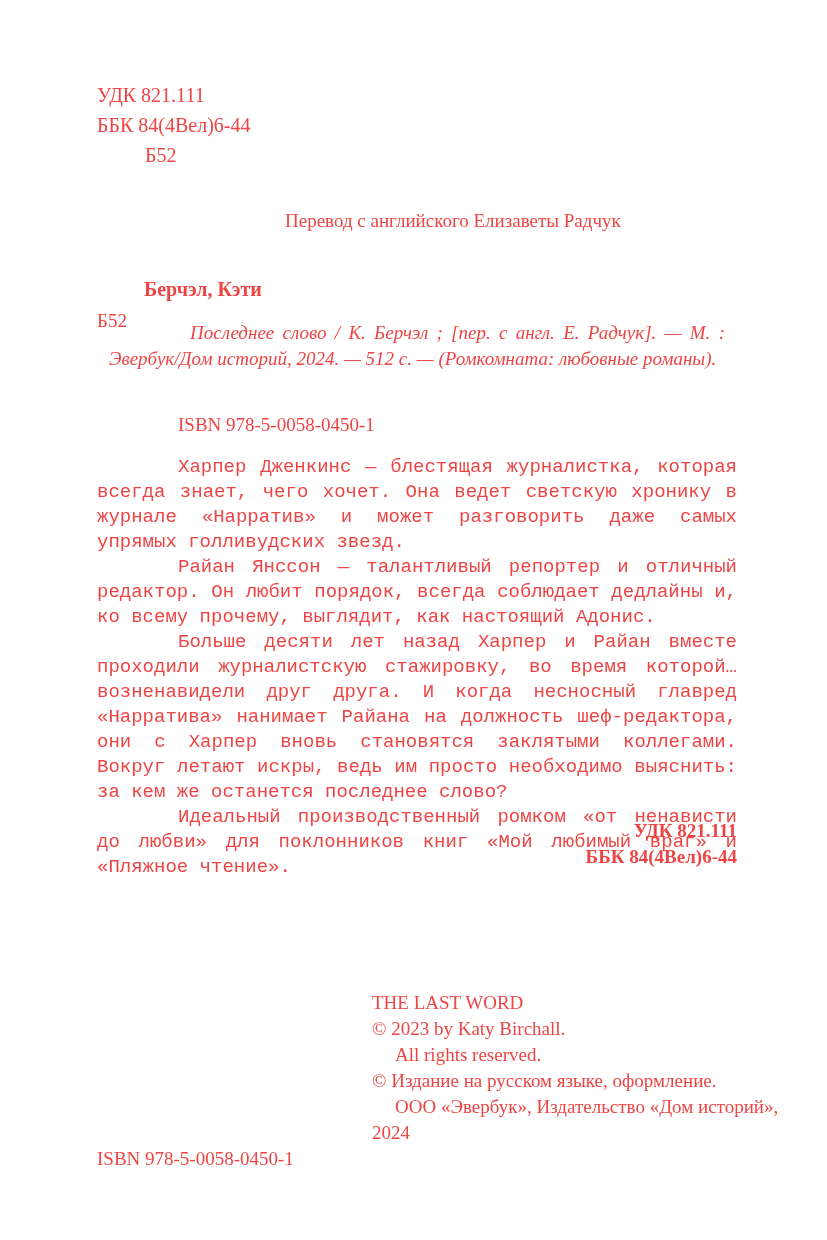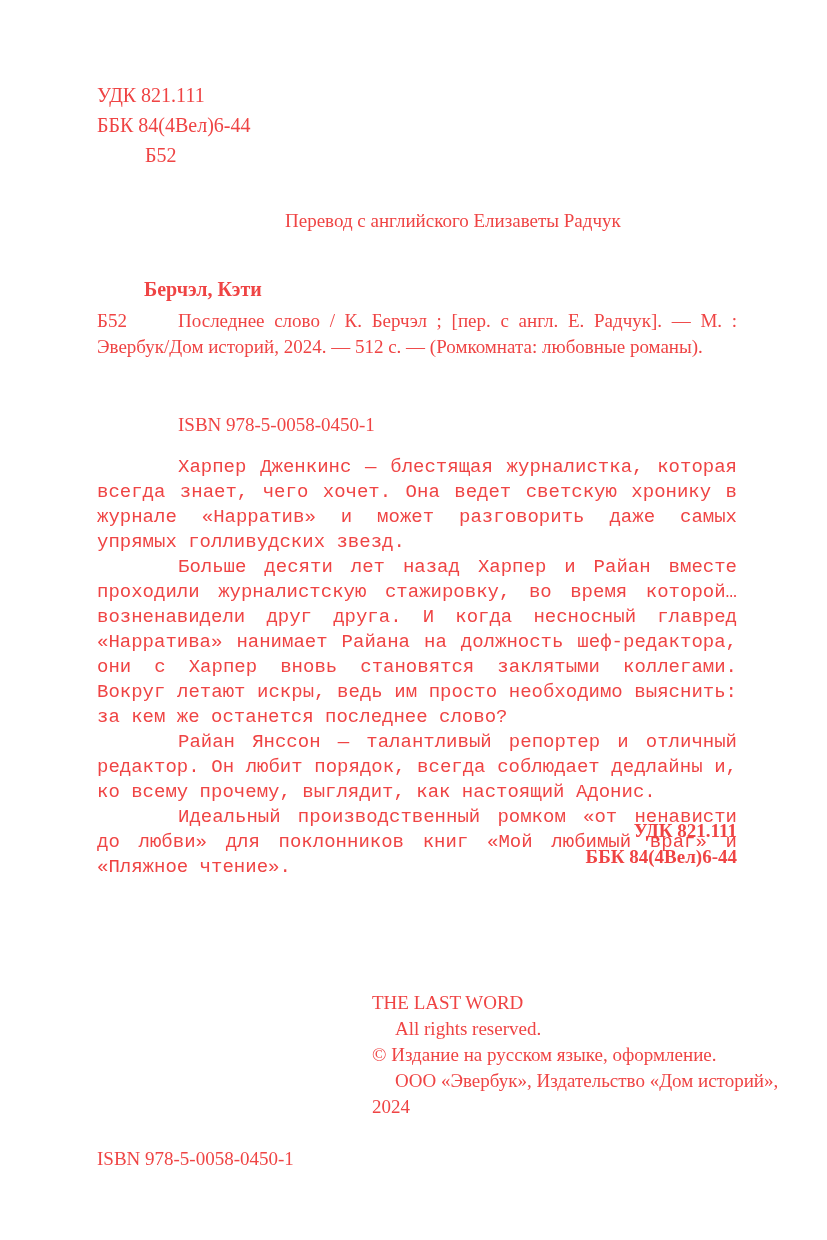--- a/index.html
+++ b/index.html
@@ -45,25 +45,26 @@
       top: 308px;
       width: 640px;
     }
     .bib-code {
       position: absolute;
       left: 0;
       top: 0;
       line-height: 26px;
     }
     .bib-desc {
-      margin: 0;
+      margin: 12px;
       text-indent: 81px;
       text-align: justify;
       line-height: 26px;
       hyphens: auto;
+      font-style: italic;
       -webkit-hyphens: auto;
     }
 
     .isbn-line {
       left: 178px;
       top: 414px;
     }
 
     .annotation {
       left: 97px;
@@ -121,32 +122,33 @@
 
   <div class="abs bib">
     <span class="bib-code">Б52</span>
     <p class="bib-desc">Последнее слово / К. Берчэл ; [пер. с англ. Е. Радчук]. — М. : Эвербук/Дом историй, 2024. — 512 с. — (Ромкомната: любовные романы).</p>
   </div>
 
   <div class="abs isbn-line">ISBN 978-5-0058-0450-1</div>
 
   <div class="abs annotation">
     <p>Харпер Дженкинс — блестящая журналистка, которая всегда знает, чего хочет. Она ведет светскую хронику в журнале «Нарратив» и может разговорить даже самых упрямых голливудских звезд.</p>
+    <p>Райан Янссон — талантливый репортер и отличный редактор. Он любит порядок, всегда соблюдает дедлайны и, ко всему прочему, выглядит, как настоящий Адонис.</p>
     <p>Больше десяти лет назад Харпер и Райан вместе проходили журналистскую стажировку, во время которой… возненавидели друг друга. И когда несносный главред «Нарратива» нанимает Райана на должность шеф-редактора, они с Харпер вновь становятся заклятыми коллегами. Вокруг летают искры, ведь им просто необходимо выяснить: за кем же останется последнее слово?</p>
-    <p>Райан Янссон — талантливый репортер и отличный редактор. Он любит порядок, всегда соблюдает дедлайны и, ко всему прочему, выглядит, как настоящий Адонис.</p>
     <p>Идеальный производственный ромком «от ненависти до любви» для поклонников книг «Мой любимый враг» и «Пляжное чтение».</p>
   </div>
 
   <div class="abs footer-codes">
     <div>УДК 821.111</div>
     <div>ББК 84(4Вел)6-44</div>
   </div>
 
   <div class="abs copyright">
     <div>THE LAST WORD</div>
+    <div>© 2023 by Katy Birchall.</div>
     <div class="indent">All rights reserved.</div>
     <div>© Издание на русском языке, оформление.</div>
     <div class="indent">ООО «Эвербук», Издательство «Дом историй»,</div>
     <div>2024</div>
   </div>
 
   <div class="abs bottom-isbn">ISBN 978-5-0058-0450-1</div>
 
 </div>
 

